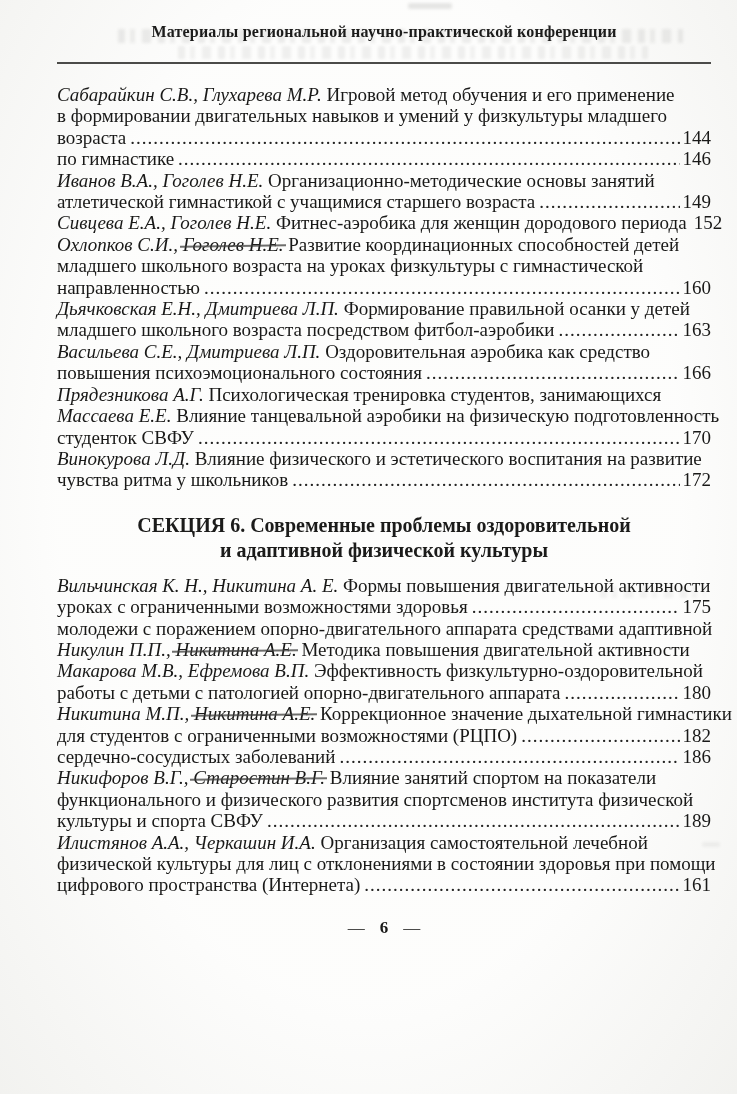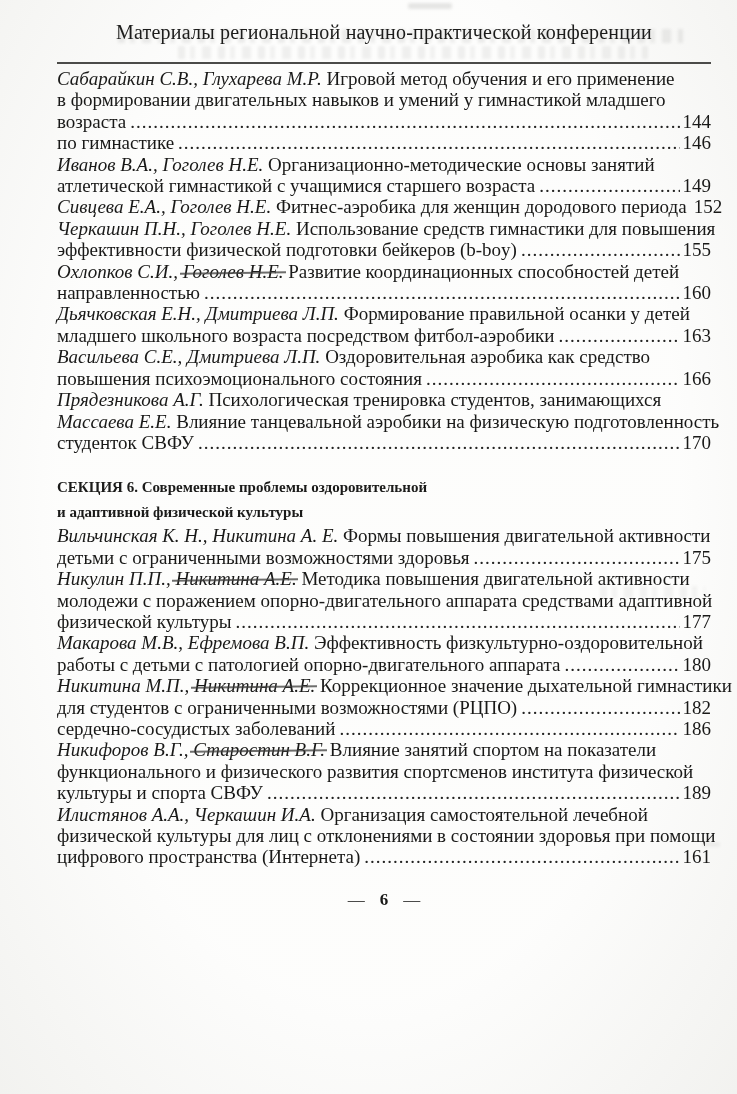--- a/index.html
+++ b/index.html
@@ -17,31 +17,31 @@
       radial-gradient(ellipse at 50% 45%, rgba(255,255,255,0.55) 60%, rgba(205,205,200,0.18) 100%),
       #fafaf8;
   }
   .content {
     position: absolute; left: 57px; right: 26px; top: 0;
   }
   .running-header {
     margin-top: 22px;
     line-height: 20px;
     text-align: center;
-    font-size: 20px;
-    font-weight: normal;
+    font-size: 16px;
+    font-weight: bold;
     letter-spacing: 0.2px;
     color: #1c1c1b;
   }
   .header-rule {
     margin-top: 20px;
     border-bottom: 2px solid #4b4b49;
   }
   .toc {
-    padding-top: 4px;
+    padding-top: 20px;
     font-size: 19px;
     line-height: 21.4px;
   }
   .toc-entry { }
   .toc-line { white-space: nowrap; }
   .toc-line-last { display: flex; align-items: center; }
   .line-text { white-space: nowrap; flex: 0 0 auto; }
   .authors { font-style: italic; }
   .leader {
     flex: 1 1 auto;
@@ -59,22 +59,24 @@
   .struck::after {
     content: "";
     position: absolute; left: -3px; right: -2px; top: 52%;
     height: 1.7px;
     background: #3e3e3c;
     opacity: 0.75;
     transform: rotate(-0.7deg);
   }
   .section-heading {
     margin-top: 22px;
+    margin-bottom: 12px;
+    text-align: center;
     font-weight: bold;
-    font-size: 15px;
+    font-size: 20px;
     line-height: 25px;
     color: #1b1b1a;
   }
   .footer {
     margin-top: 22px;
     display: flex;
     justify-content: center;
     align-items: baseline;
     gap: 15px;
     font-size: 17px;
@@ -113,21 +115,21 @@
 
     <div class="running-header">Материалы региональной научно-практической конференции</div>
 
     <div class="header-rule"></div>
 
     <div class="toc">
 
       <div>
           <div class="toc-entry">
             <div class="toc-line"><span class="line-text"><span class="authors">Сабарайкин С.В., Глухарева М.Р.</span> Игровой метод обучения и его применение</span></div>
-            <div class="toc-line"><span class="line-text">в формировании двигательных навыков и умений у гимнастикой младшего</span></div>
+            <div class="toc-line"><span class="line-text">в формировании двигательных навыков и умений у физкультуры младшего</span></div>
             <div class="toc-line toc-line-last">
               <span class="line-text">возраста</span>
               <span class="leader"></span>
               <span class="page-num">144</span>
             </div>
           </div>
           <div class="toc-entry">
             <div class="toc-line toc-line-last">
               <span class="line-text">по гимнастике</span>
               <span class="leader"></span>
@@ -143,29 +145,22 @@
             </div>
           </div>
           <div class="toc-entry">
             <div class="toc-line toc-line-last">
               <span class="line-text"><span class="authors">Сивцева Е.А., Гоголев Н.Е.</span> Фитнес-аэробика для женщин дородового периода</span>
               <span class="leader"></span>
               <span class="page-num">152</span>
             </div>
           </div>
           <div class="toc-entry">
-            <div class="toc-line"><span class="line-text"><span class="authors">Черкашин П.Н., Гоголев Н.Е.</span> Использование средств гимнастики для повышения</span></div>
-            <div class="toc-line toc-line-last">
-              <span class="line-text">эффективности физической подготовки бейкеров (b-boy)</span>
-              <span class="leader"></span>
-              <span class="page-num">155</span>
-            </div>
-          </div>
-          <div class="toc-entry">
             <div class="toc-line"><span class="line-text"><span class="authors">Охлопков С.И., <span class="struck">Гоголев Н.Е.</span></span> Развитие координационных способностей детей</span></div>
+            <div class="toc-line"><span class="line-text">младшего школьного возраста на уроках физкультуры с гимнастической</span></div>
             <div class="toc-line toc-line-last">
               <span class="line-text">направленностью</span>
               <span class="leader"></span>
               <span class="page-num">160</span>
             </div>
           </div>
           <div class="toc-entry">
             <div class="toc-line"><span class="line-text"><span class="authors">Дьячковская Е.Н., Дмитриева Л.П.</span> Формирование правильной осанки у детей</span></div>
             <div class="toc-line toc-line-last">
               <span class="line-text">младшего школьного возраста посредством фитбол-аэробики</span>
@@ -183,46 +178,49 @@
           </div>
           <div class="toc-entry">
             <div class="toc-line"><span class="line-text"><span class="authors">Прядезникова А.Г.</span> Психологическая тренировка студентов, занимающихся</span></div>
           </div>
           <div class="toc-entry">
             <div class="toc-line"><span class="line-text"><span class="authors">Массаева Е.Е.</span> Влияние танцевальной аэробики на физическую подготовленность</span></div>
             <div class="toc-line toc-line-last">
               <span class="line-text">студенток СВФУ</span>
               <span class="leader"></span>
               <span class="page-num">170</span>
+            </div>
+          </div>
+          <div class="toc-entry">
+            <div class="toc-line"><span class="line-text"><span class="authors">Винокурова Л.Д.</span> Влияние физического и эстетического воспитания на развитие</span></div>
+            <div class="toc-line toc-line-last">
+              <span class="line-text">чувства ритма у школьников</span>
+              <span class="leader"></span>
+              <span class="page-num">172</span>
             </div>
           </div>
         </div>
 
       <div class="section-heading">
         <div>СЕКЦИЯ 6. Современные проблемы оздоровительной</div>
         <div>и адаптивной физической культуры</div>
       </div>
 
       <div>
           <div class="toc-entry">
             <div class="toc-line"><span class="line-text"><span class="authors">Вильчинская К. Н., Никитина А. Е.</span> Формы повышения двигательной активности</span></div>
             <div class="toc-line toc-line-last">
-              <span class="line-text">детьми с ограниченными возможностями здоровья</span>
+              <span class="line-text">уроках с ограниченными возможностями здоровья</span>
               <span class="leader"></span>
               <span class="page-num">175</span>
             </div>
           </div>
           <div class="toc-entry">
+            <div class="toc-line"><span class="line-text">молодежи с поражением опорно-двигательного аппарата средствами адаптивной</span></div>
             <div class="toc-line"><span class="line-text"><span class="authors">Никулин П.П., <span class="struck">Никитина А.Е.</span></span> Методика повышения двигательной активности</span></div>
-            <div class="toc-line"><span class="line-text">молодежи с поражением опорно-двигательного аппарата средствами адаптивной</span></div>
-            <div class="toc-line toc-line-last">
-              <span class="line-text">физической культуры</span>
-              <span class="leader"></span>
-              <span class="page-num">177</span>
-            </div>
           </div>
           <div class="toc-entry">
             <div class="toc-line"><span class="line-text"><span class="authors">Макарова М.В., Ефремова В.П.</span> Эффективность физкультурно-оздоровительной</span></div>
             <div class="toc-line toc-line-last">
               <span class="line-text">работы с детьми с патологией опорно-двигательного аппарата</span>
               <span class="leader"></span>
               <span class="page-num">180</span>
             </div>
           </div>
           <div class="toc-entry">

